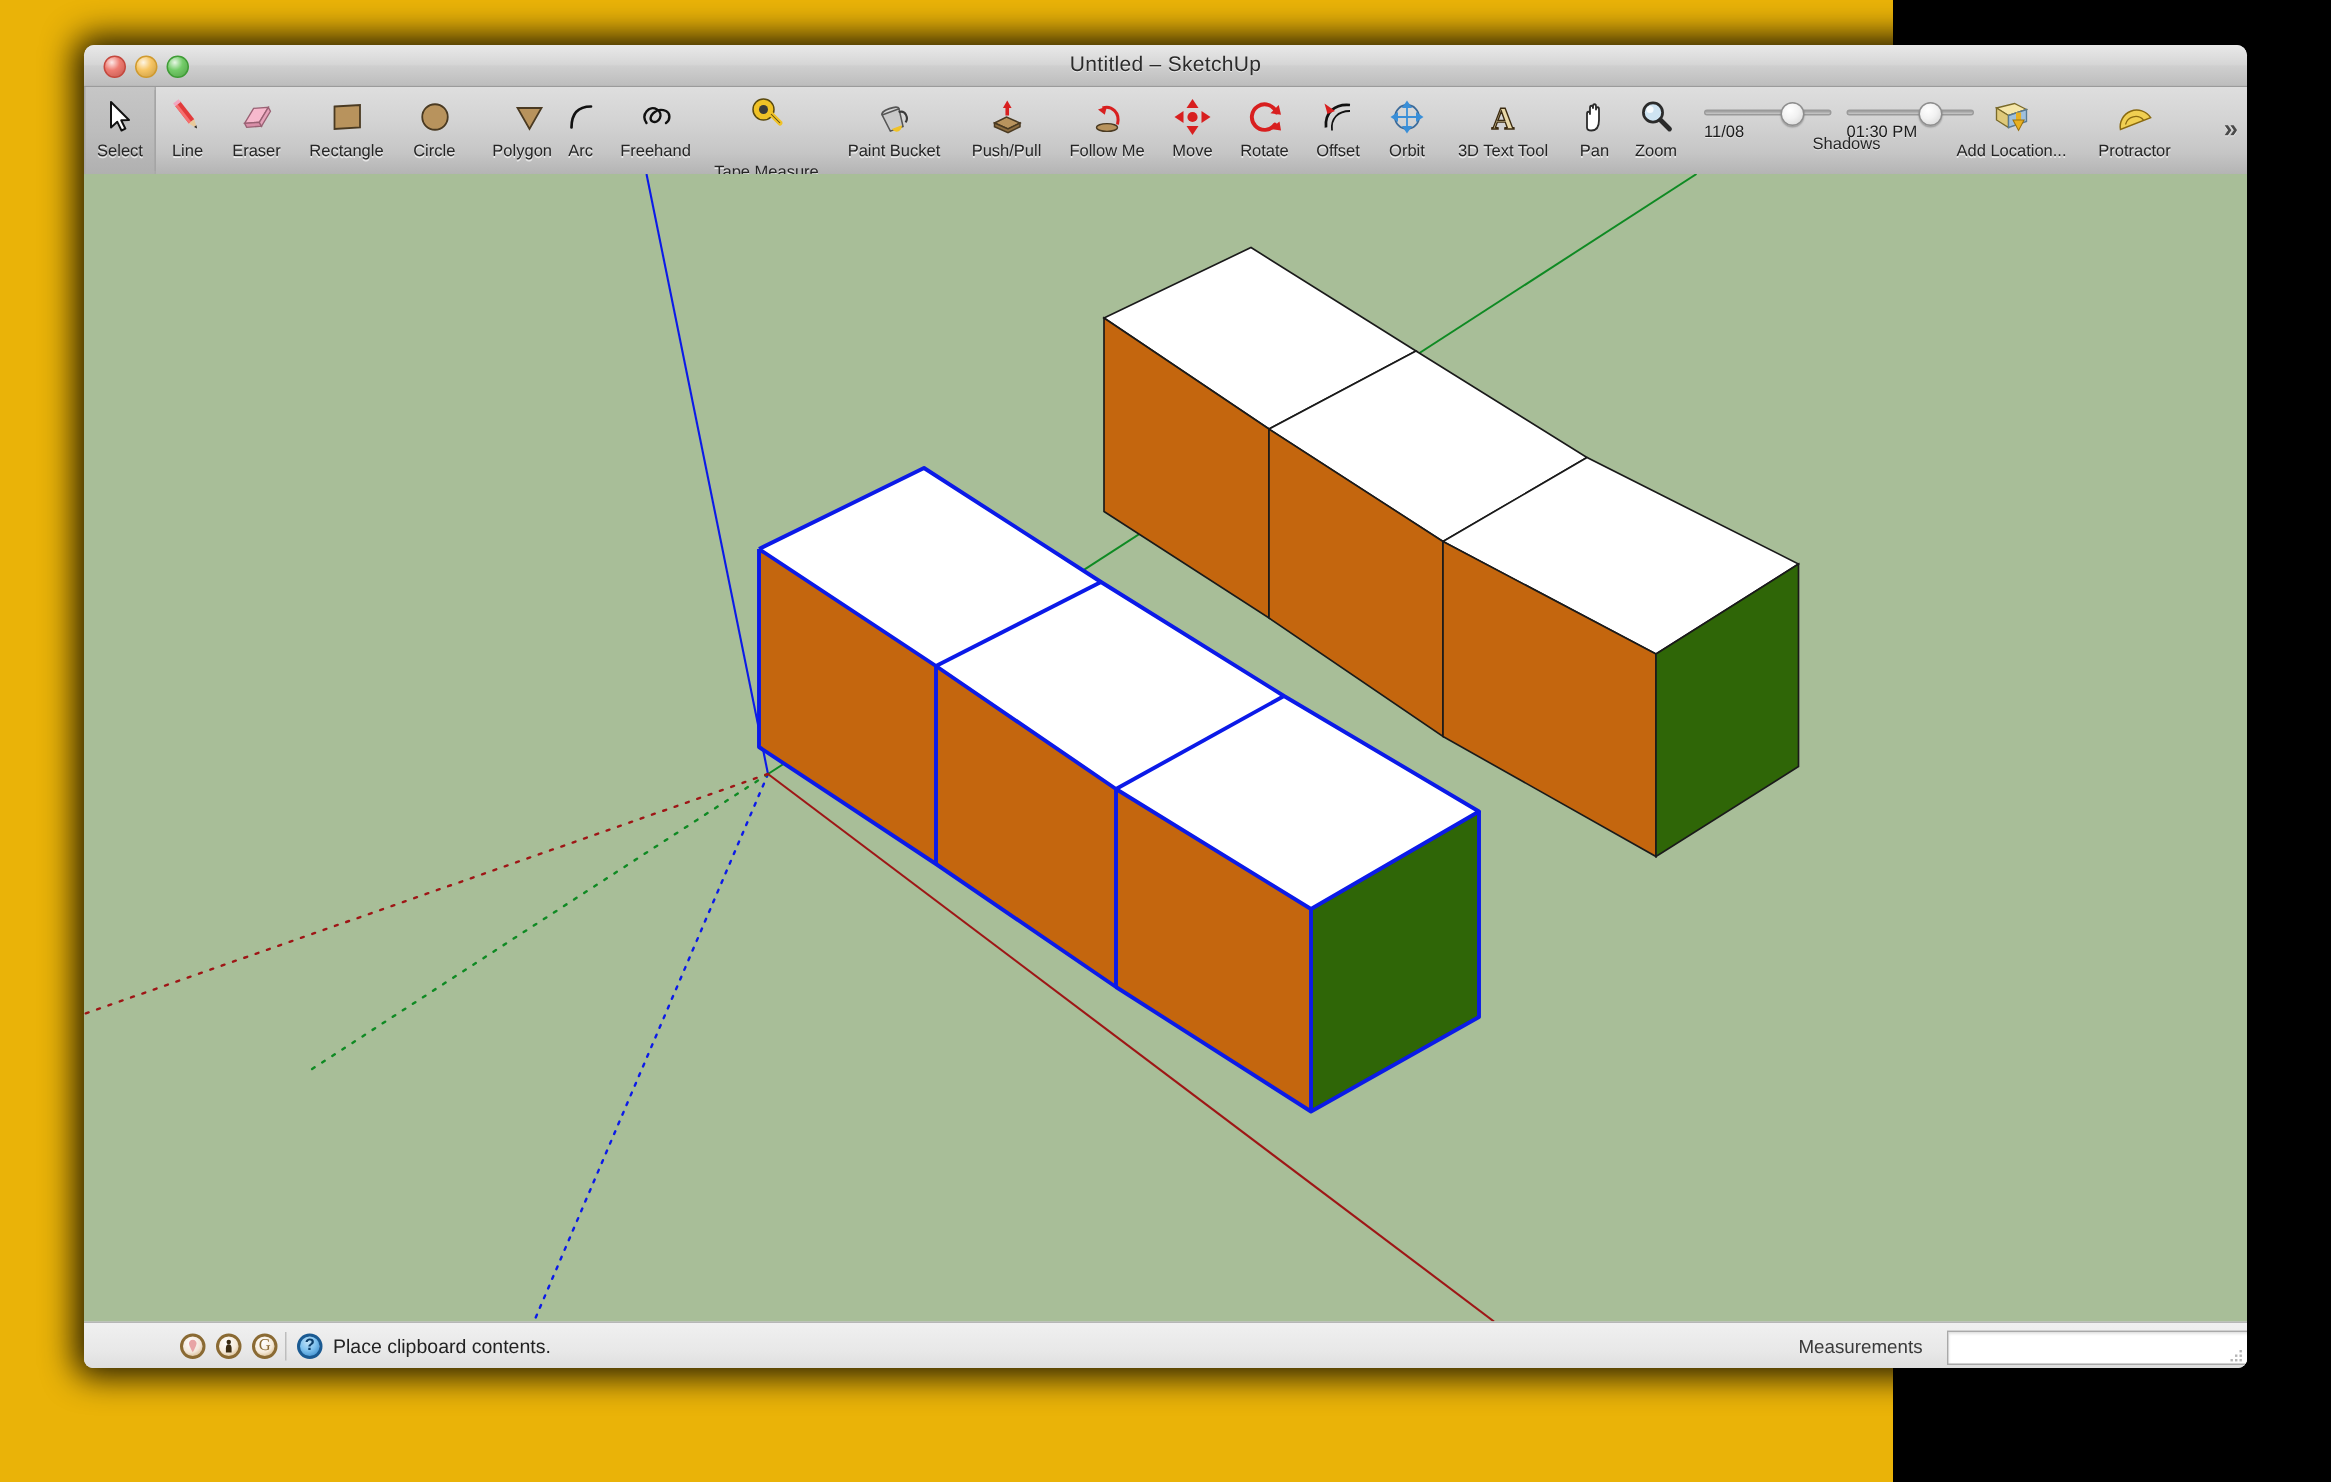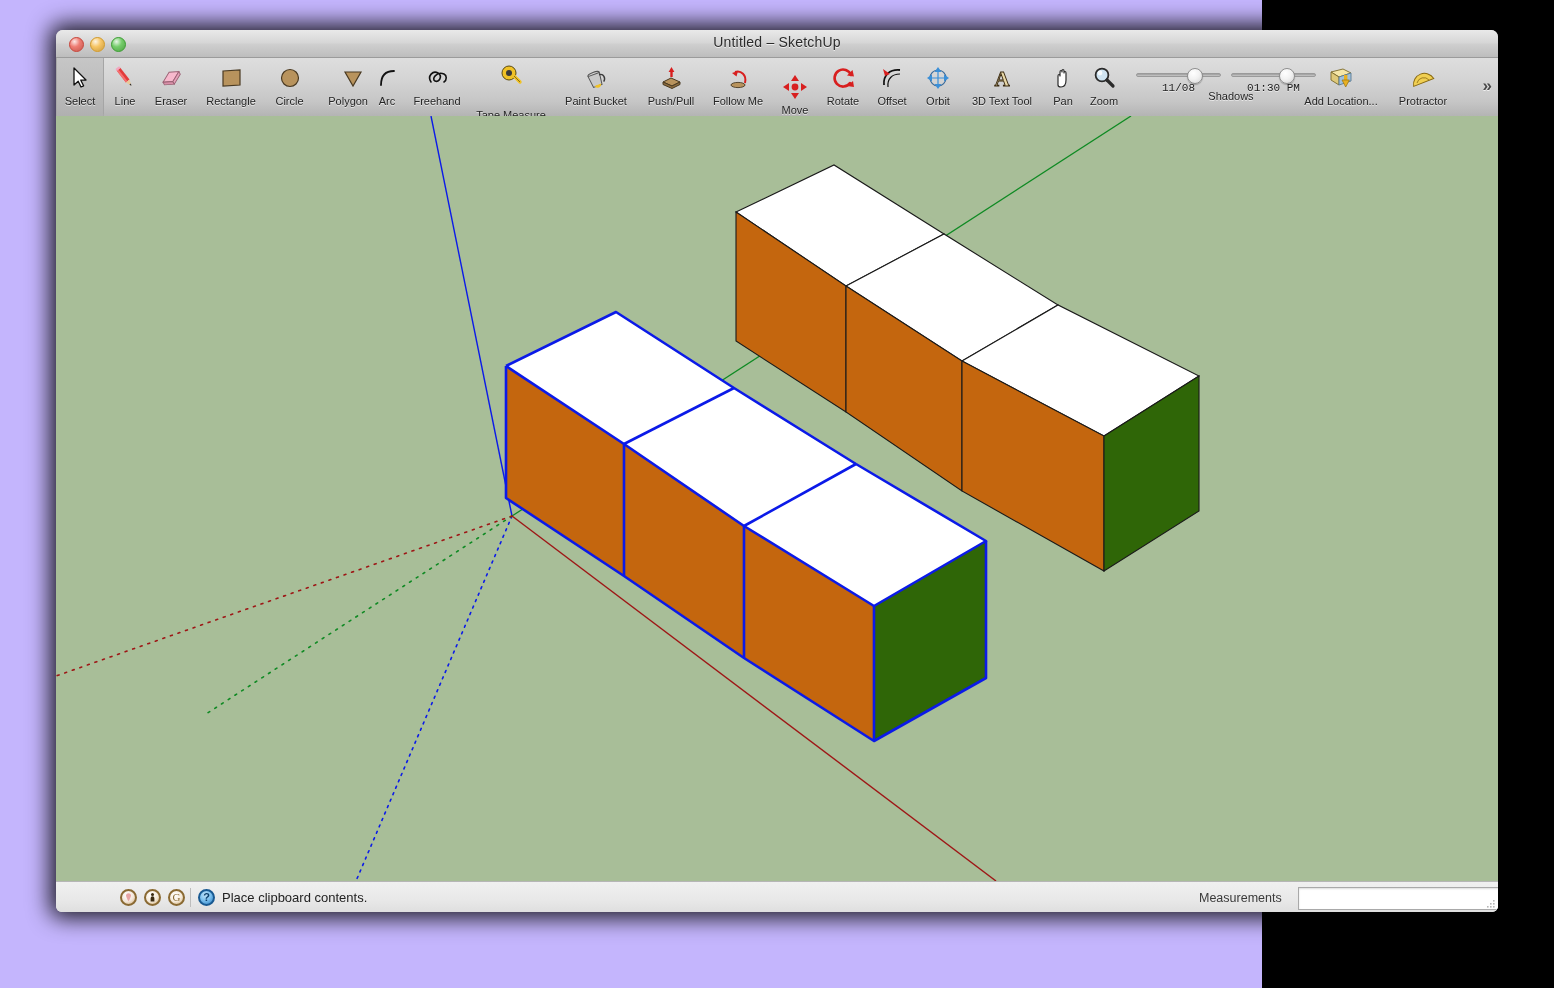--- a/index.html
+++ b/index.html
@@ -1,18 +1,18 @@
 <!DOCTYPE html>
 <html><head>
 <meta charset="utf-8">
 <style>
   html,body{margin:0;padding:0;background:#000;}
   body{width:1554px;height:988px;overflow:hidden;font-family:"Liberation Sans",sans-serif;}
 
-  #root{position:relative;width:1262px;height:988px;background:#c4b5fd;}
+  #root{position:relative;width:1262px;height:988px;background:#eab308;}
 
   
   #window{
     position:absolute;left:56px;top:30px;width:1442px;height:882px;
     border-radius:7px 7px 6px 6px;
     background:#ececec;
     box-shadow:0 0 22px 6px rgba(0,0,0,0.85);
     overflow:hidden;
   }
 
@@ -57,22 +57,22 @@
   .tool.active::after{content:"";position:absolute;right:0;top:2px;bottom:2px;width:1px;background:#a5a5a5;}
 
   
   #shadows-group{position:absolute;top:0;left:1080px;width:190px;height:58px;}
   .slider{position:absolute;height:14px;}
   .slider .track{position:absolute;top:5px;left:0;right:0;height:4px;border-radius:2px;
      background:linear-gradient(to bottom,#9b9b9b,#c9c9c9);border:1px solid #9a9a9a;box-sizing:border-box;}
   .slider .knob{position:absolute;top:0;width:14px;height:14px;border-radius:50%;
      background:radial-gradient(circle at 38% 30%,#ffffff 0%,#f2f2f2 45%,#d3d3d3 100%);
      border:1px solid #8e8e8e;box-shadow:0 1px 1px rgba(0,0,0,0.25);}
-  .sval{position:absolute;font-size:11px;color:#1c1c1c;text-align:center;white-space:nowrap;
-     text-shadow:0 1px 0 rgba(255,255,255,0.6);font-family:Liberation Mono, monospace;}
+  .sval{position:absolute;font-size:11px;color:#1c1c1c;white-space:nowrap;
+     text-shadow:0 1px 0 rgba(255,255,255,0.6);}
   #shadow-label{position:absolute;top:32px;left:0;width:190px;text-align:center;font-size:11px;color:#252525;
      text-shadow:0 1px 0 rgba(255,255,255,0.65);}
 
   #overflow-btn{position:absolute;right:8px;top:18px;font-size:17px;color:#4a4a4a;font-weight:bold;letter-spacing:-2px;
      text-shadow:0 1px 0 rgba(255,255,255,0.7);cursor:default;}
 
   
   #viewport{position:absolute;left:0;top:86px;width:1442px;height:765px;background:#a8be98;overflow:hidden;}
   #viewport svg{display:block;}
 
@@ -225,21 +225,21 @@
           <div class="tool" style="left: 648px; width: 68px;">
             <div class="glyph">
               <svg width="30" height="30" viewBox="0 0 30 30">
                 <ellipse cx="15" cy="22" rx="7" ry="2.6" fill="#b8935d" stroke="#4a3a22" stroke-width="0.9"></ellipse>
                 <path d="M22 20 C24 12 18 7 12 9" fill="none" stroke="#d81f1f" stroke-width="2"></path>
                 <polygon points="9,10 15,8 13.5,13.5" fill="#d81f1f"></polygon>
               </svg>
             </div>
             <div class="tlabel">Follow Me</div>
           </div>
-          <div class="tool" style="left: 716px; width: 46px; justify-content: flex-end;">
+          <div class="tool" style="left: 716px; width: 46px;">
             <div class="glyph">
               <svg width="30" height="30" viewBox="0 0 30 30">
                 <g fill="#d81f1f">
                   <polygon points="15,3 11,9 19,9"></polygon>
                   <polygon points="15,27 11,21 19,21"></polygon>
                   <polygon points="3,15 9,11 9,19"></polygon>
                   <polygon points="27,15 21,11 21,19"></polygon>
                   <circle cx="15" cy="15" r="3.4"></circle>
                 </g>
               </svg>

